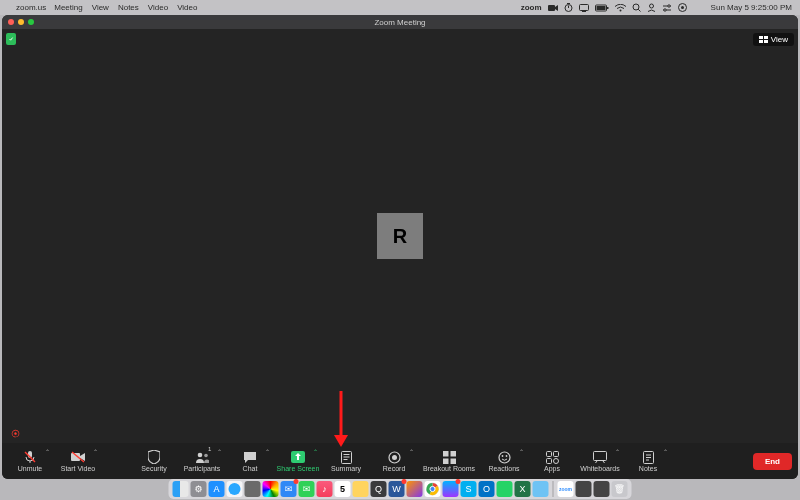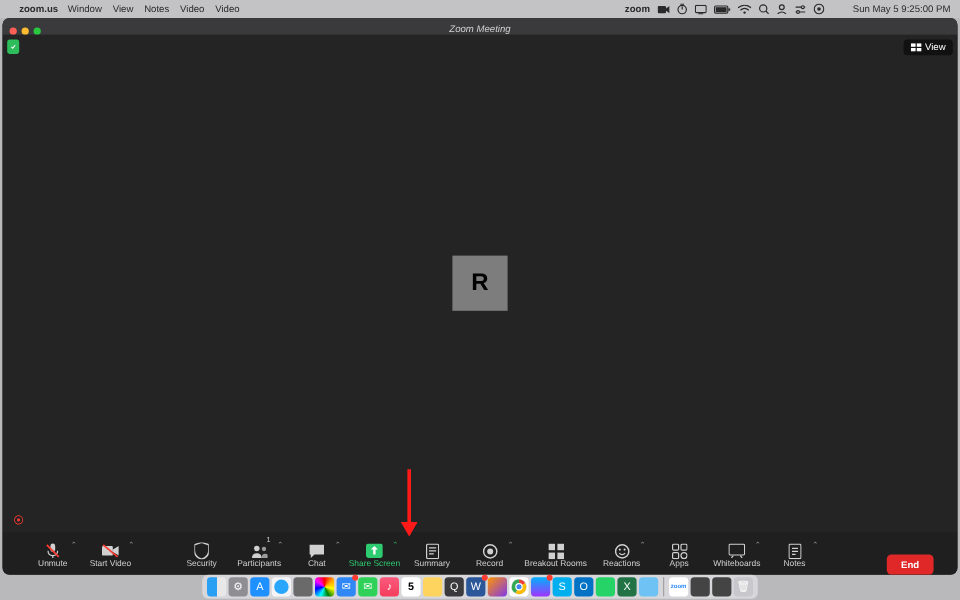--- a/index.html
+++ b/index.html
@@ -13,44 +13,43 @@
   
   .menubar {
     height: 15px; width: 100%;
     background: #c3c2c5;
     display: flex; align-items: center;
     padding: 0 8px;
     color: #2a2a2a;
     font-size: 8px;
   }
   .menubar .apple { font-size: 9px; margin-right: 8px; }
-  .menubar .app-name { font-weight: 700; margin-right: 8px; }
+  .menubar .app-name { font-weight: 400; margin-right: 8px; }
   .menubar .menu-item { margin-right: 9px; }
   .menubar .spacer { flex: 1; }
   .menubar .right-item { margin-left: 6px; display:flex; align-items:center; gap:2px; }
   .menubar .clock { margin-left: 24px; }
   svg { display:block; }
 
   
   .zoom-window {
     position: absolute;
     left: 2px; right: 2px; top: 15px; bottom: 21px;
     background: #2c2c2c;
     border-radius: 6px;
     display: flex; flex-direction: column;
     overflow: hidden;
   }
   .zoom-titlebar {
     height: 14px;
     background: #3a3a3c;
-    display: flex; align-items: flex-end;
+    display: flex; align-items: center;
     position: relative;
     color: #d0d0d0;
     font-size: 8px;
-    font-style: italic;
   }
   .traffic { display:flex; gap:4px; margin-left:6px; }
   .traffic .dot { width:6px; height:6px; border-radius:50%; }
   .dot.red{background:#ff5f57;} .dot.yel{background:#febc2e;} .dot.grn{background:#28c840;}
   .zoom-title { position:absolute; left:0; right:0; text-align:center; }
   .zoom-content {
     flex:1; background:#242424; position:relative;
   }
   .encrypt-badge {
     position:absolute; top:4px; left:4px;
@@ -78,22 +77,22 @@
     color:#ff1a1a;
   }
   .recording-dot {
     position:absolute; left:9px; bottom:4px;
     color:#ff3b30; font-size:9px;
   }
 
   
   .zoom-toolbar {
     height:36px; background:#1f1f1f;
-    display:flex; align-items:flex-end;
-    padding:0 20px;
+    display:flex; align-items:center;
+    padding:0 6px;
     gap:4px;
     color:#d0d0d0;
     font-size:7px;
   }
   .tb-btn {
     display:flex; flex-direction:column; align-items:center; justify-content:center;
     min-width:44px; height:32px;
     gap:1px;
     position:relative;
     cursor:pointer;
@@ -159,21 +158,21 @@
   .di-zoom{background:#fff;color:#2d8cff;font-weight:700;font-size:5px;}
   .di-box{background:#444;}
   .di-trash{background:#c8c8cc;}
 </style>
 </head>
 <body>
 
 <div class="menubar">
   <span class="apple"></span>
   <span class="app-name">zoom.us</span>
-  <span class="menu-item">Window</span>
+  <span class="menu-item">Meeting</span>
   <span class="menu-item">View</span>
   <span class="menu-item">Notes</span>
   <span class="menu-item">Video</span>
   <span class="menu-item">Video</span>
   <span class="spacer"></span>
   <span class="right-item" style="font-weight:700">zoom</span>
   <span class="right-item">
       <svg width="10" height="8">
         <rect x="0" y="1" width="7" height="6" rx="1" fill="#2a2a2a"></rect>
         <path d="M7 3 L10 1 L10 7 L7 5 Z" fill="#2a2a2a"></path>

